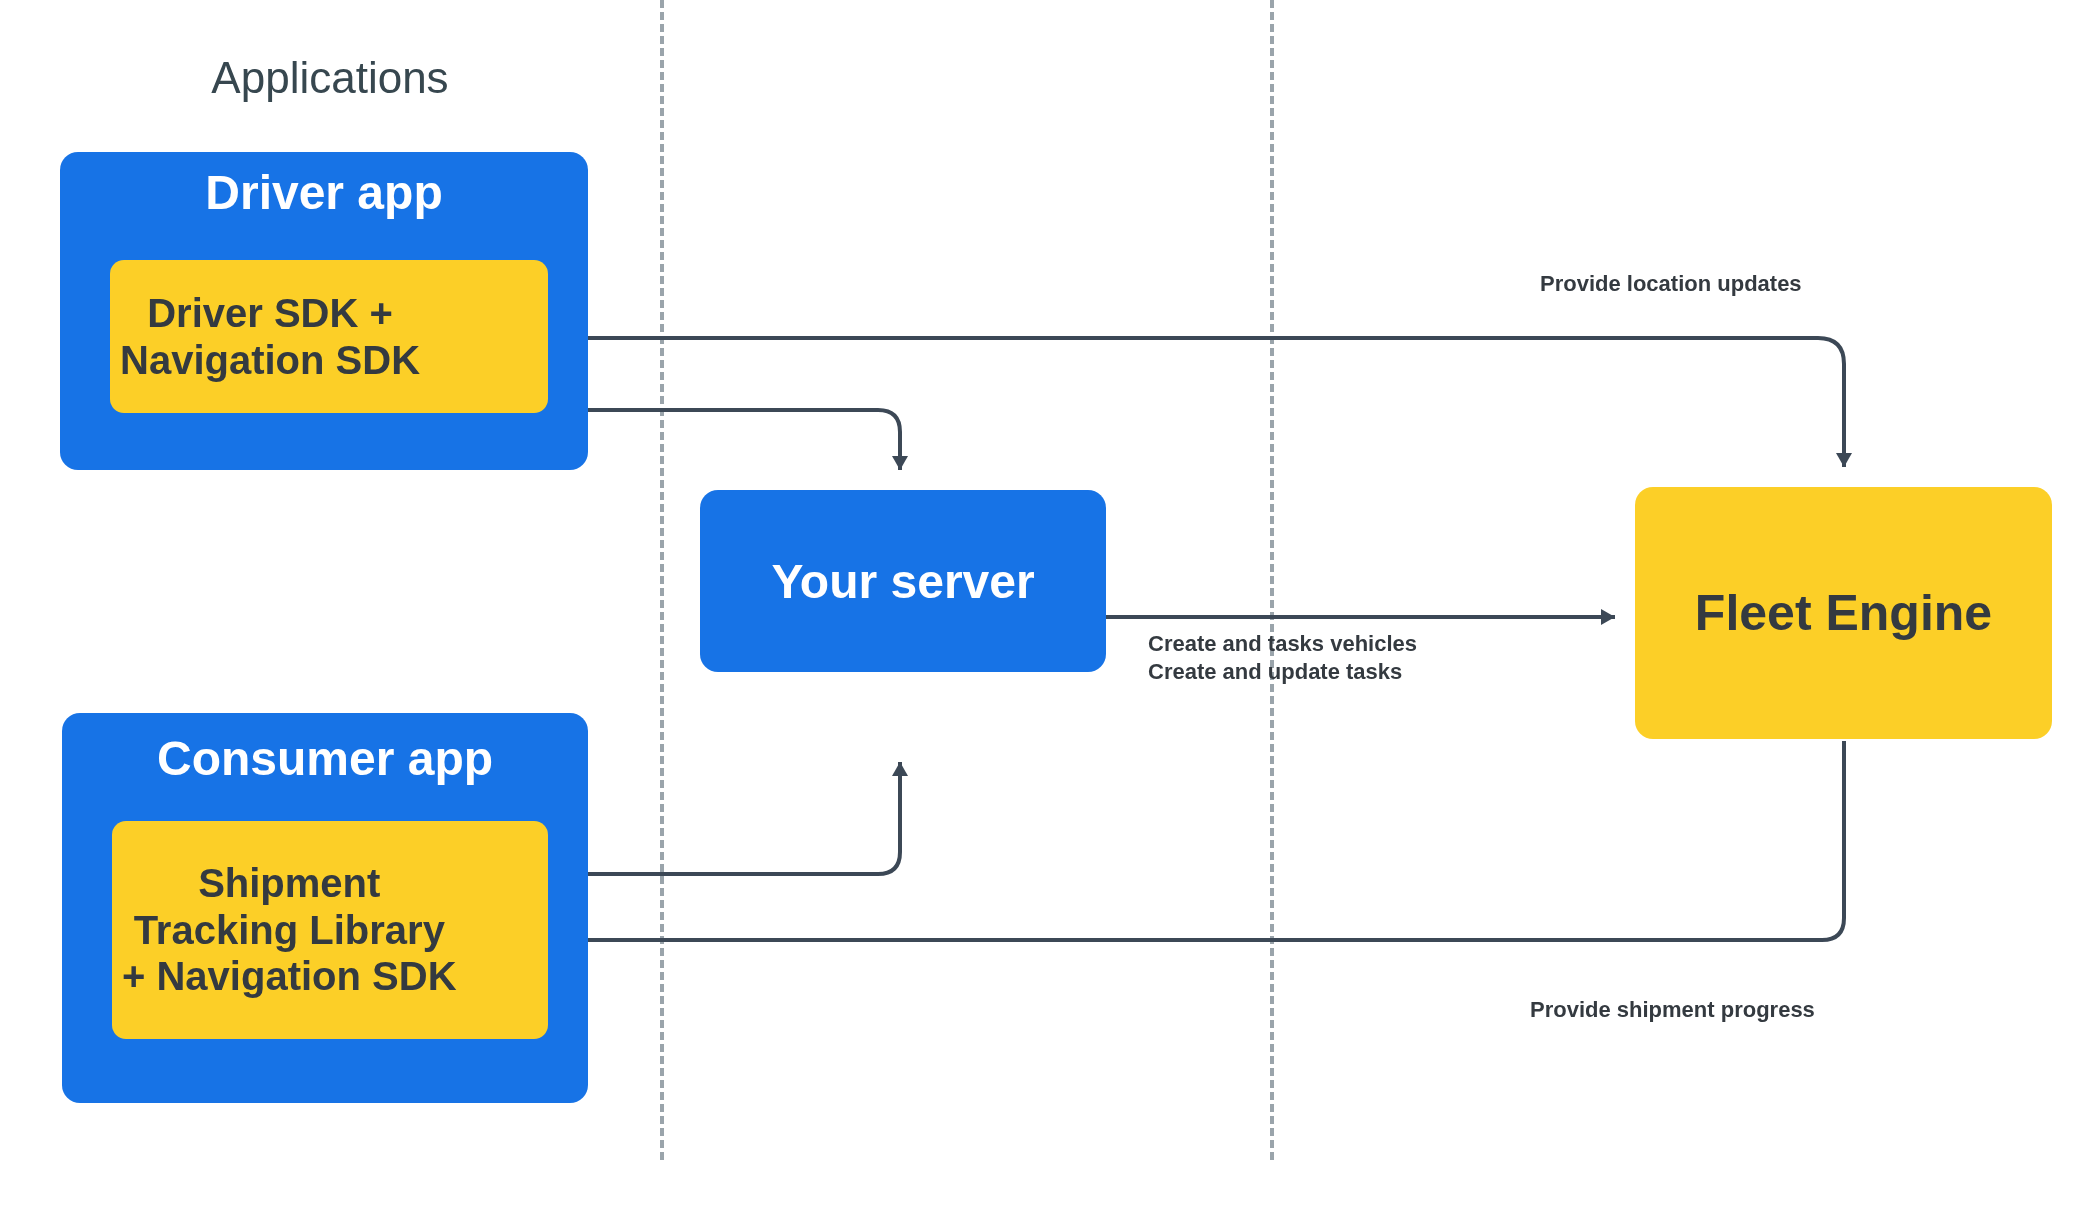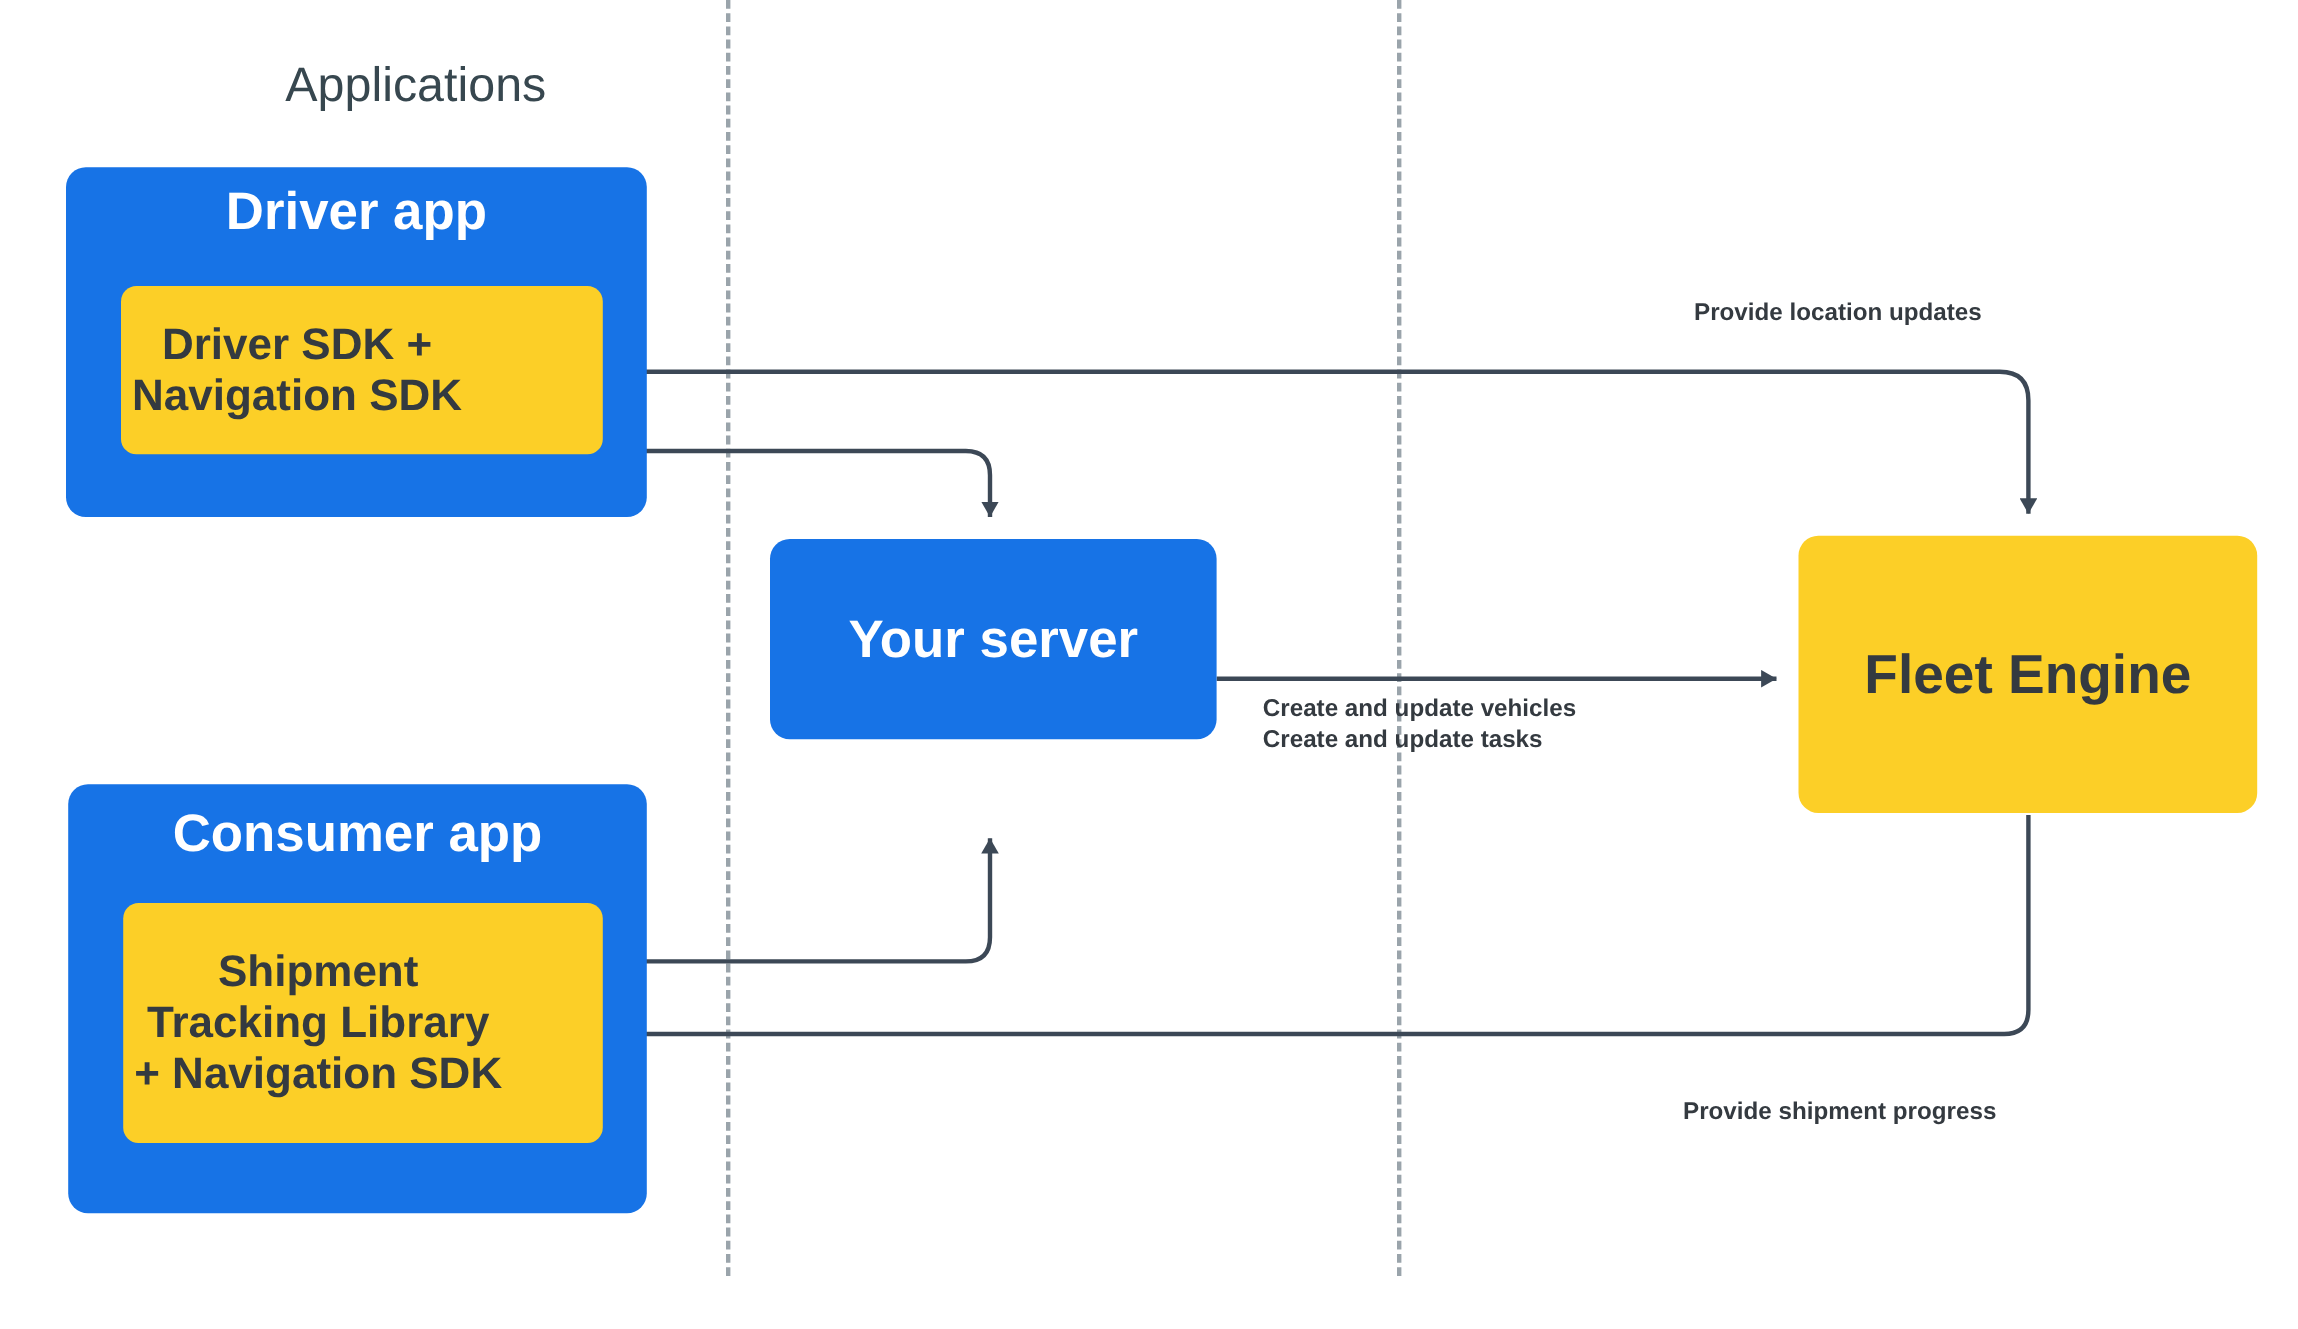--- a/index.html
+++ b/index.html
@@ -21,21 +21,20 @@
   
   .col-heading {
     position: absolute;
     text-align: center;
     color: #37474f;
     font-size: 44px;
     font-weight: 400;
     font-family: "Liberation Sans", sans-serif;
     white-space: nowrap;
     line-height: 1;
-    padding-left: 48px;
   }
   #heading-applications { left: 0px;    top: 56px; width: 660px; }
   #heading-your-infra   { left: 660px;  top: 56px; width: 610px; }
   #heading-google-infra { left: 1270px; top: 56px; width: 819px; }
 
   
   .divider {
     position: absolute;
     top: 0px;
     width: 0px;
@@ -198,19 +197,19 @@
     <span>Your server</span>
   </div>
 
   <div id="fleet-engine">
     <span>Fleet Engine</span>
   </div>
 
   <div class="edge-label" id="label-location-updates">Provide location updates</div>
 
   <div class="edge-label" id="label-create-update">
-    <div>Create and update vehicles</div>
+    <div>Create and tasks vehicles</div>
     <div>Create and update tasks</div>
   </div>
 
   <div class="edge-label" id="label-shipment-progress">Provide shipment progress</div>
 
 </div>
 
 </body></html>

